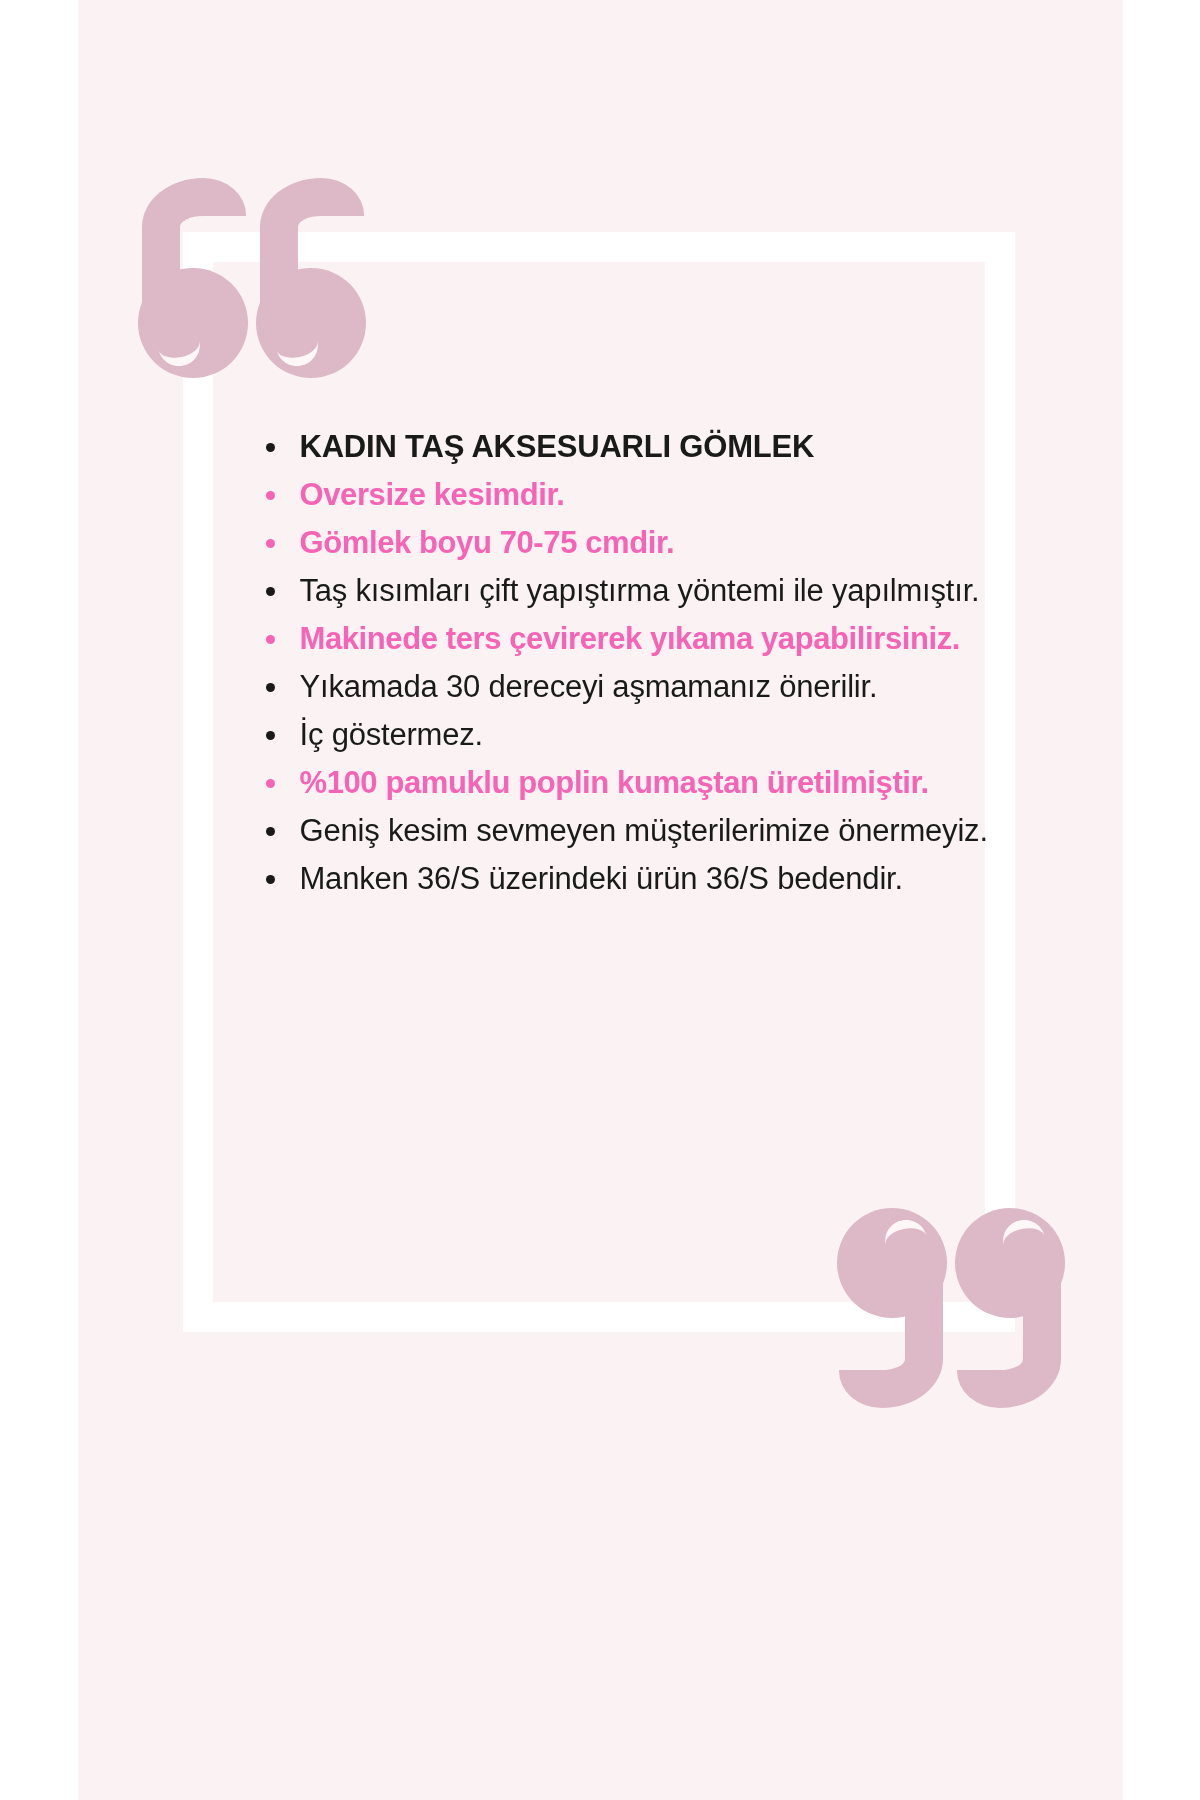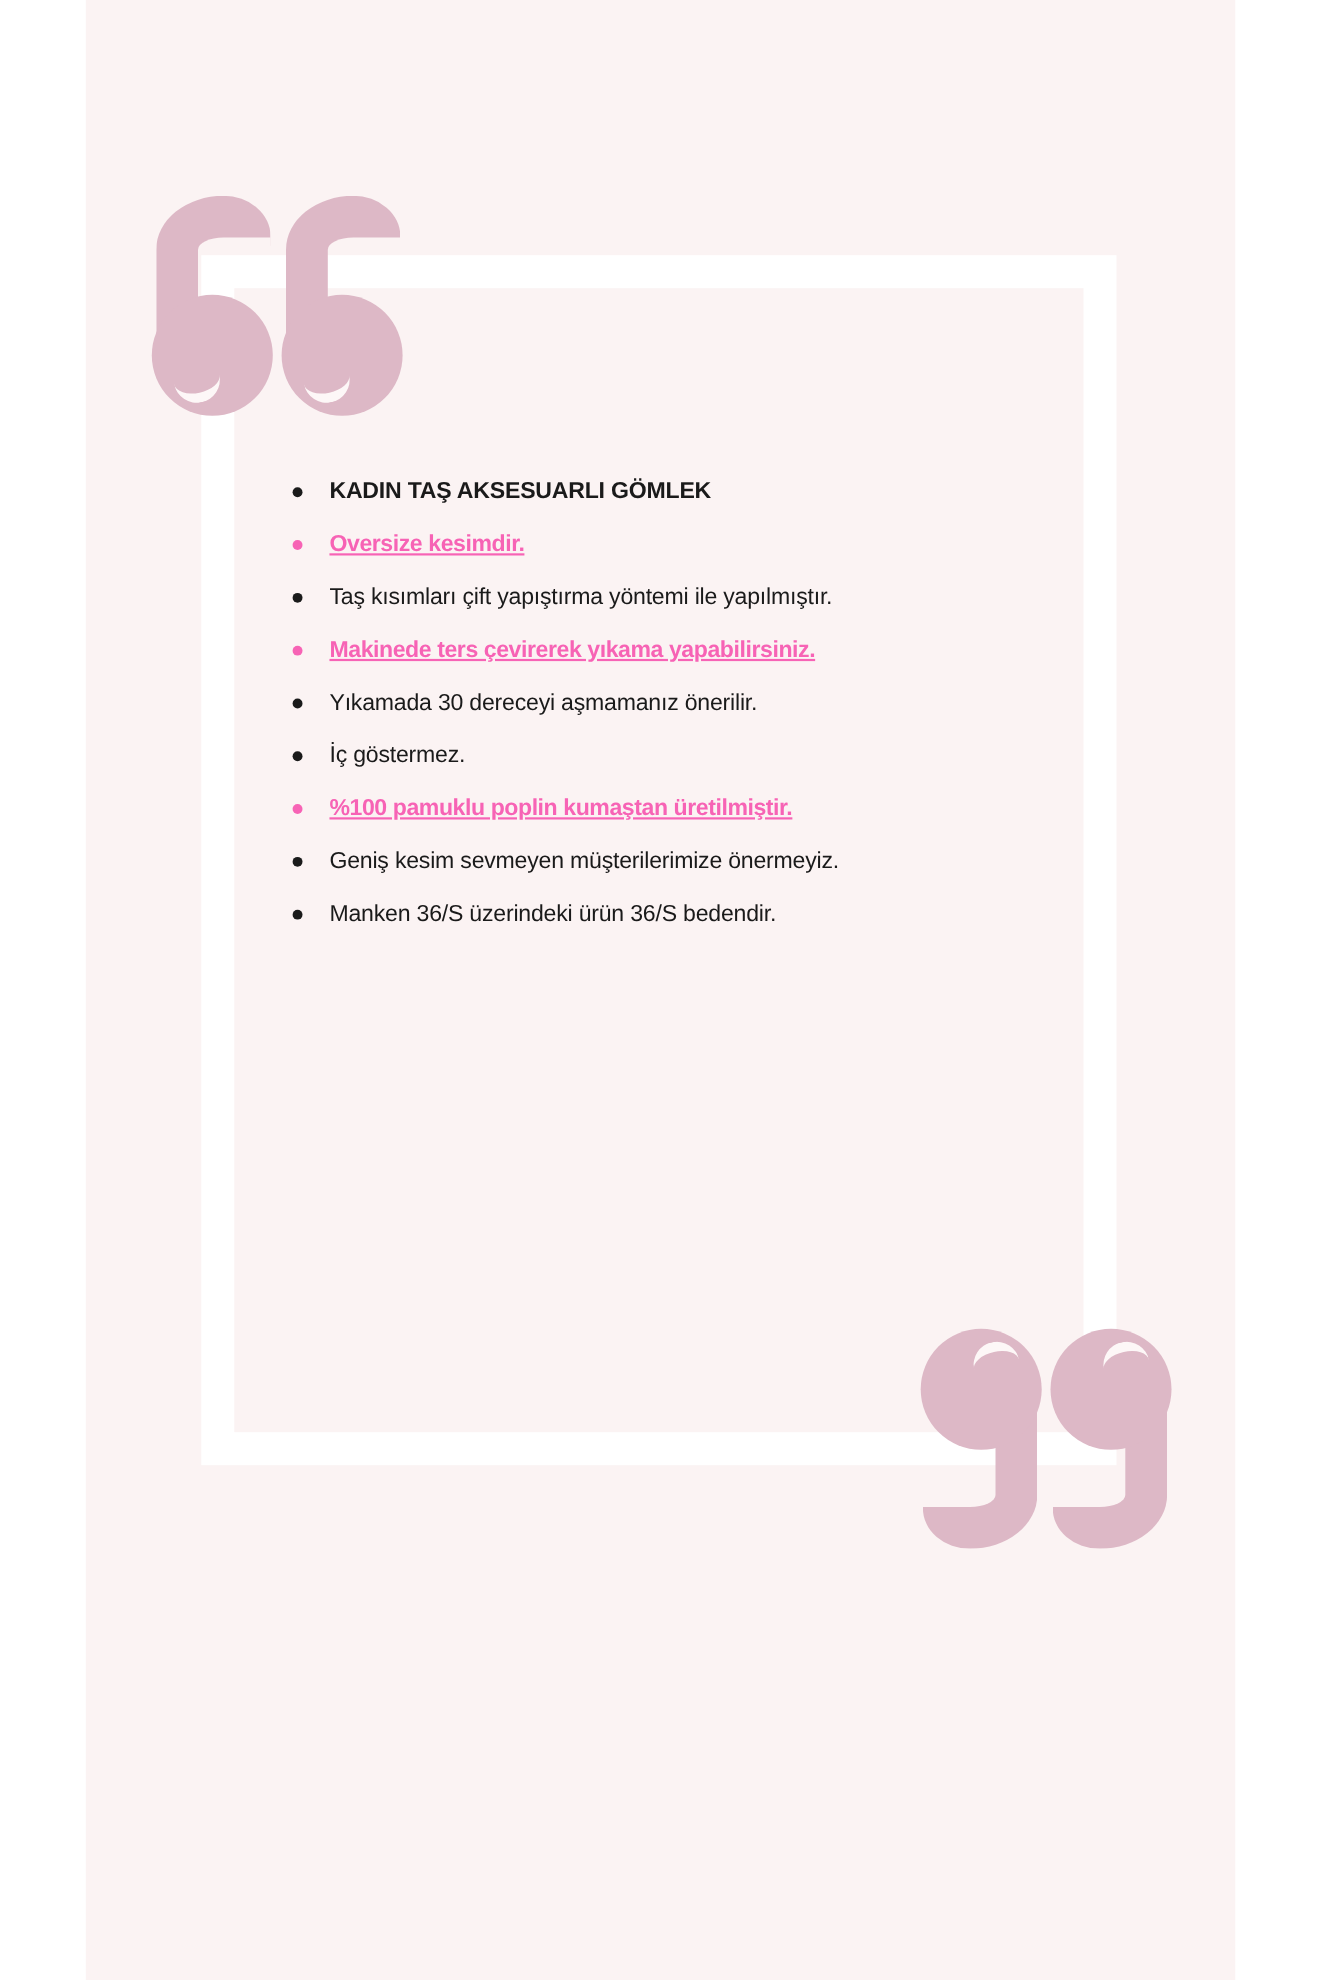--- a/index.html
+++ b/index.html
@@ -105,21 +105,21 @@
   }
 
   ul.bullets {
     list-style: none;
   }
 
   li.bullet {
     position: relative;
     padding-left: 37px;
     margin-bottom: 2px;
-    font-size: 21px;
+    font-size: 31px;
     line-height: 46px;
     color: #1a1a1a;
     letter-spacing: -0.2px;
     font-weight: 400;
   }
 
   li.bullet::before {
     content: "";
     position: absolute;
     left: 3px;
@@ -132,21 +132,20 @@
 
   li.bullet.strong {
     font-weight: 700;
     color: #1a1a1a;
   }
 
   li.bullet.pink {
     color: #f763b5;
     font-weight: 700;
     letter-spacing: -0.4px;
-    text-decoration: underline;
   }
   li.bullet.pink::before {
     background: #f763b5;
   }
 </style>
 </head>
 <body>
 
 <div class="card">
 
@@ -175,20 +174,21 @@
       <div class="tail"></div>
       <div class="bowl"></div>
       <div class="notch"></div>
     </div>
   </div>
 
   <div class="content">
     <ul class="bullets">
       <li class="bullet strong">KADIN TAŞ AKSESUARLI GÖMLEK</li>
       <li class="bullet pink">Oversize kesimdir.</li>
+      <li class="bullet pink">Gömlek boyu 70-75 cmdir.</li>
       <li class="bullet">Taş kısımları çift yapıştırma yöntemi ile yapılmıştır.</li>
       <li class="bullet pink">Makinede ters çevirerek yıkama yapabilirsiniz.</li>
       <li class="bullet"> Yıkamada 30 dereceyi aşmamanız önerilir.</li>
       <li class="bullet">İç göstermez.</li>
       <li class="bullet pink">%100 pamuklu poplin kumaştan üretilmiştir.</li>
       <li class="bullet">Geniş kesim sevmeyen müşterilerimize önermeyiz.</li>
       <li class="bullet">Manken 36/S üzerindeki ürün 36/S bedendir.</li>
     </ul>
   </div>
 

